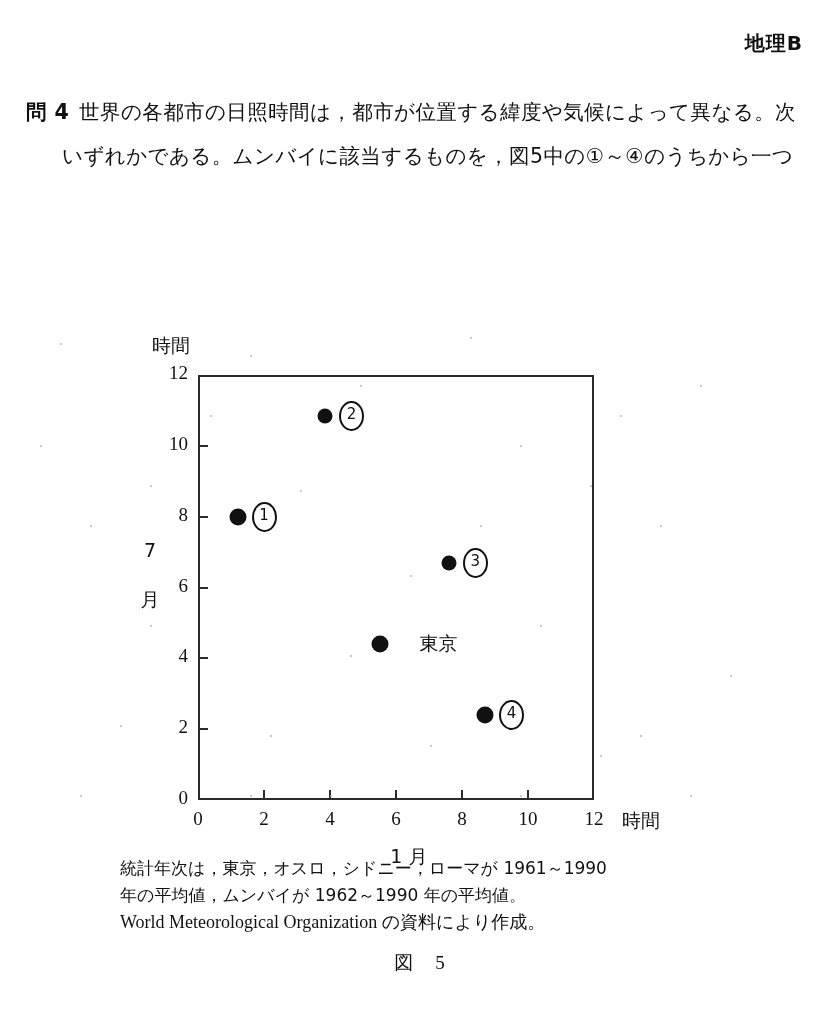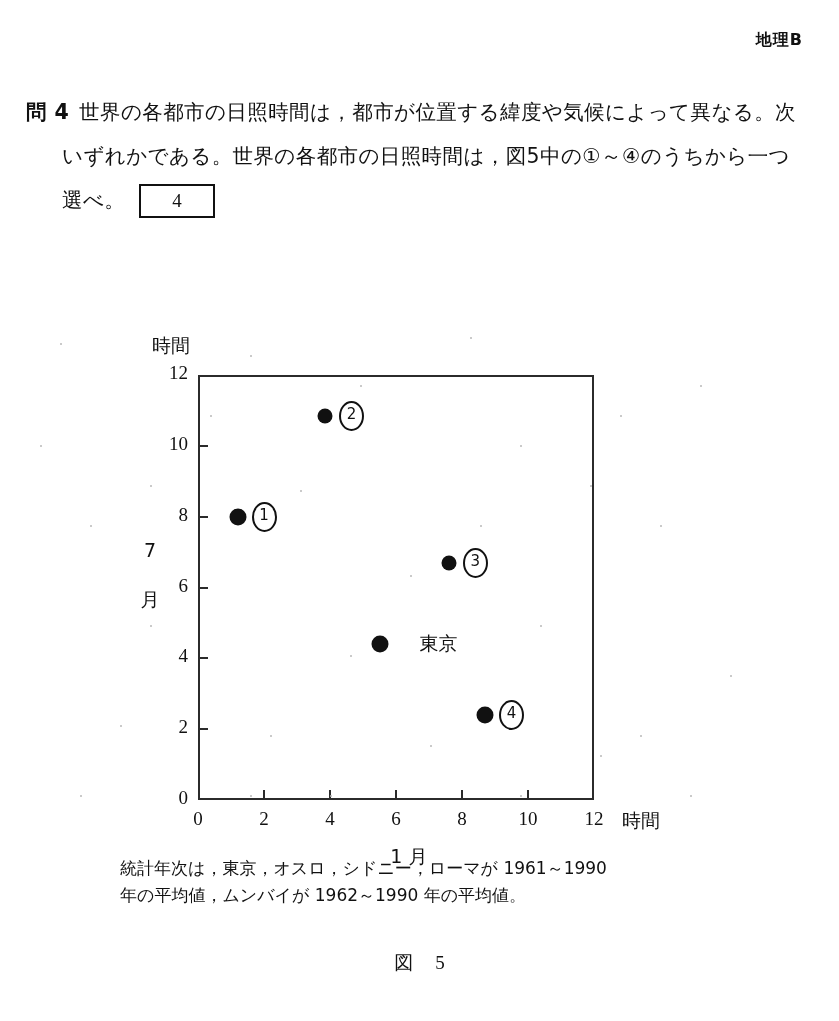--- a/index.html
+++ b/index.html
@@ -16,21 +16,21 @@
     overflow: hidden;
   }
 
   
   .page-header {
     position: absolute;
     top: 30px;
     right: 36px;
     font-family: "DejaVu Sans", sans-serif;
     font-weight: bold;
-    font-size: 16px;
+    font-size: 20px;
     letter-spacing: 1px;
   }
 
   
   .question {
     position: absolute;
     top: 90px;
     left: 26px;
     width: 790px;
   }
@@ -206,24 +206,21 @@
 </style>
 </head>
 <body>
 
 <div class="page-header">地理B</div>
 
 <div class="question">
   <span class="q-line">
     <span class="q-marker">問 4</span><span>世界の各都市の日照時間は，都市が位置する緯度や気候によって異なる。次</span>
   </span>
-  <span class="q-line q-indent">いずれかである。世界の各都市の日照時間は，図5中の①～④のうちから一つ</span>
-  <span class="q-line q-indent">
-    <span>選べ。</span><span class="answer-box">4</span>
-  </span>
+  <span class="q-line q-indent">いずれかである。ムンバイに該当するものを，図5中の①～④のうちから一つ</span>
 </div>
 
 <div class="figure">
 
   <div class="unit-top">時間</div>
 
   <div class="plot-frame"></div>
 
   <div id="axes-layer">
       <div class="ytick-label" style="left: 152px; top: 462px;">0</div>
@@ -266,20 +263,21 @@
 
   <div class="axis-label-y" id="ylabel-top" style="top: 214.083px;">7</div>
   <div class="axis-label-y" id="ylabel-bot" style="top: 262.083px;">月</div>
 
   <div class="axis-label-x" id="xlabel" style="left: 366.3px; top: 519px; margin-left: 24px;">1  月</div>
   <div class="unit-right" id="xunit" style="left: 622px; top: 483px;">時間</div>
 
   <div class="notes">
     <span class="note-line">統計年次は，東京，オスロ，シドニー，ローマが 1961～1990</span>
     <span class="note-line">年の平均値，ムンバイが 1962～1990 年の平均値。</span>
+    <span class="note-line latin">World Meteorological Organization の資料により作成。</span>
   </div>
 
   <div class="caption">
     <span>図</span><span class="cap-num">5</span>
   </div>
 
   <div id="speck-layer">
       <div class="speck" style="left: 60px; top: 18px;"></div>
       <div class="speck" style="left: 250px; top: 30px;"></div>
       <div class="speck" style="left: 470px; top: 12px;"></div>

